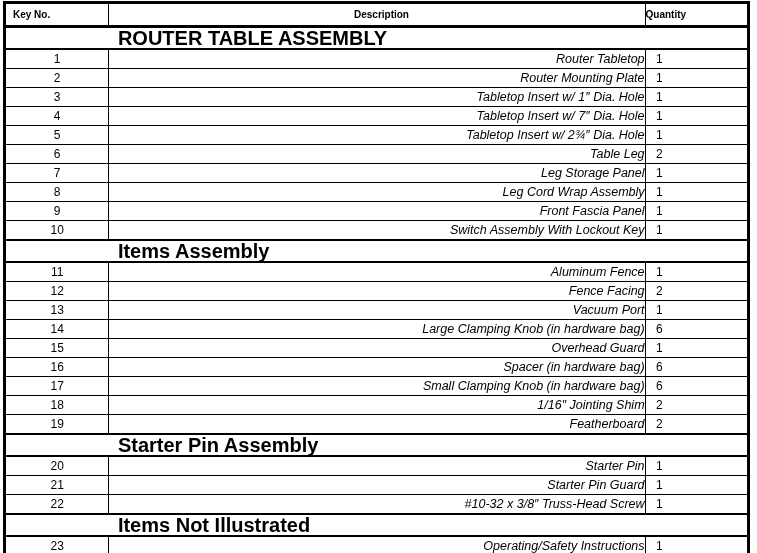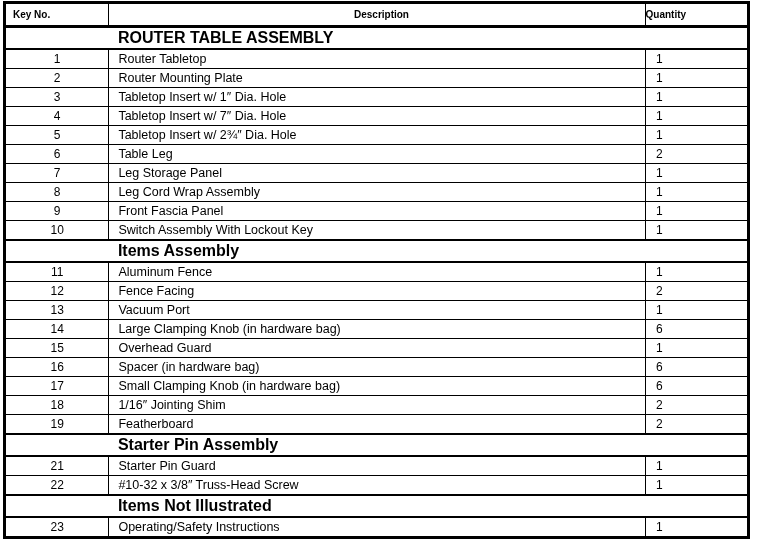--- a/index.html
+++ b/index.html
@@ -66,45 +66,46 @@
     text-align: left;
   }
 
   
   tr.section td {
     height: 20px;
     border-top: 2.5px solid #000;
     border-bottom: 2.5px solid #000;
   }
   tr.section td.s-desc {
-    font-size: 16px;
+    font-size: 20px;
     font-weight: bold;
     text-align: left;
     padding-left: 9px;
     line-height: 1;
     white-space: nowrap;
   }
 
   
   tr.item td {
     height: 18px;
     border-bottom: 1.2px solid #000;
     font-size: 12.5px;
     line-height: 1;
   }
   tr.item td.d-key {
     text-align: center;
     border-right: 1.2px solid #000;
     font-size: 12px;
   }
   tr.item td.d-desc {
-    text-align: left;
+    text-align: right;
     padding-left: 9px;
     border-right: 1.2px solid #000;
     white-space: nowrap;
+    font-style: italic;
   }
   tr.item td.d-qty {
     text-align: center;
     padding-right: 74px;
     font-size: 12px;
   }
 
   
   tr.item.last td { border-bottom: 1.2px solid #000; }
 </style>
@@ -230,20 +231,25 @@
           <td class="d-key">19</td>
           <td class="d-desc">Featherboard</td>
           <td class="d-qty">2</td>
         </tr>
         <tr class="section">
           <td class="s-key"></td>
           <td class="s-desc">Starter Pin Assembly</td>
           <td class="s-qty"></td>
         </tr>
         <tr class="item">
+          <td class="d-key">20</td>
+          <td class="d-desc">Starter Pin</td>
+          <td class="d-qty">1</td>
+        </tr>
+        <tr class="item">
           <td class="d-key">21</td>
           <td class="d-desc">Starter Pin Guard</td>
           <td class="d-qty">1</td>
         </tr>
         <tr class="item">
           <td class="d-key">22</td>
           <td class="d-desc">#10-32 x 3/8″ Truss-Head Screw</td>
           <td class="d-qty">1</td>
         </tr>
         <tr class="section">

